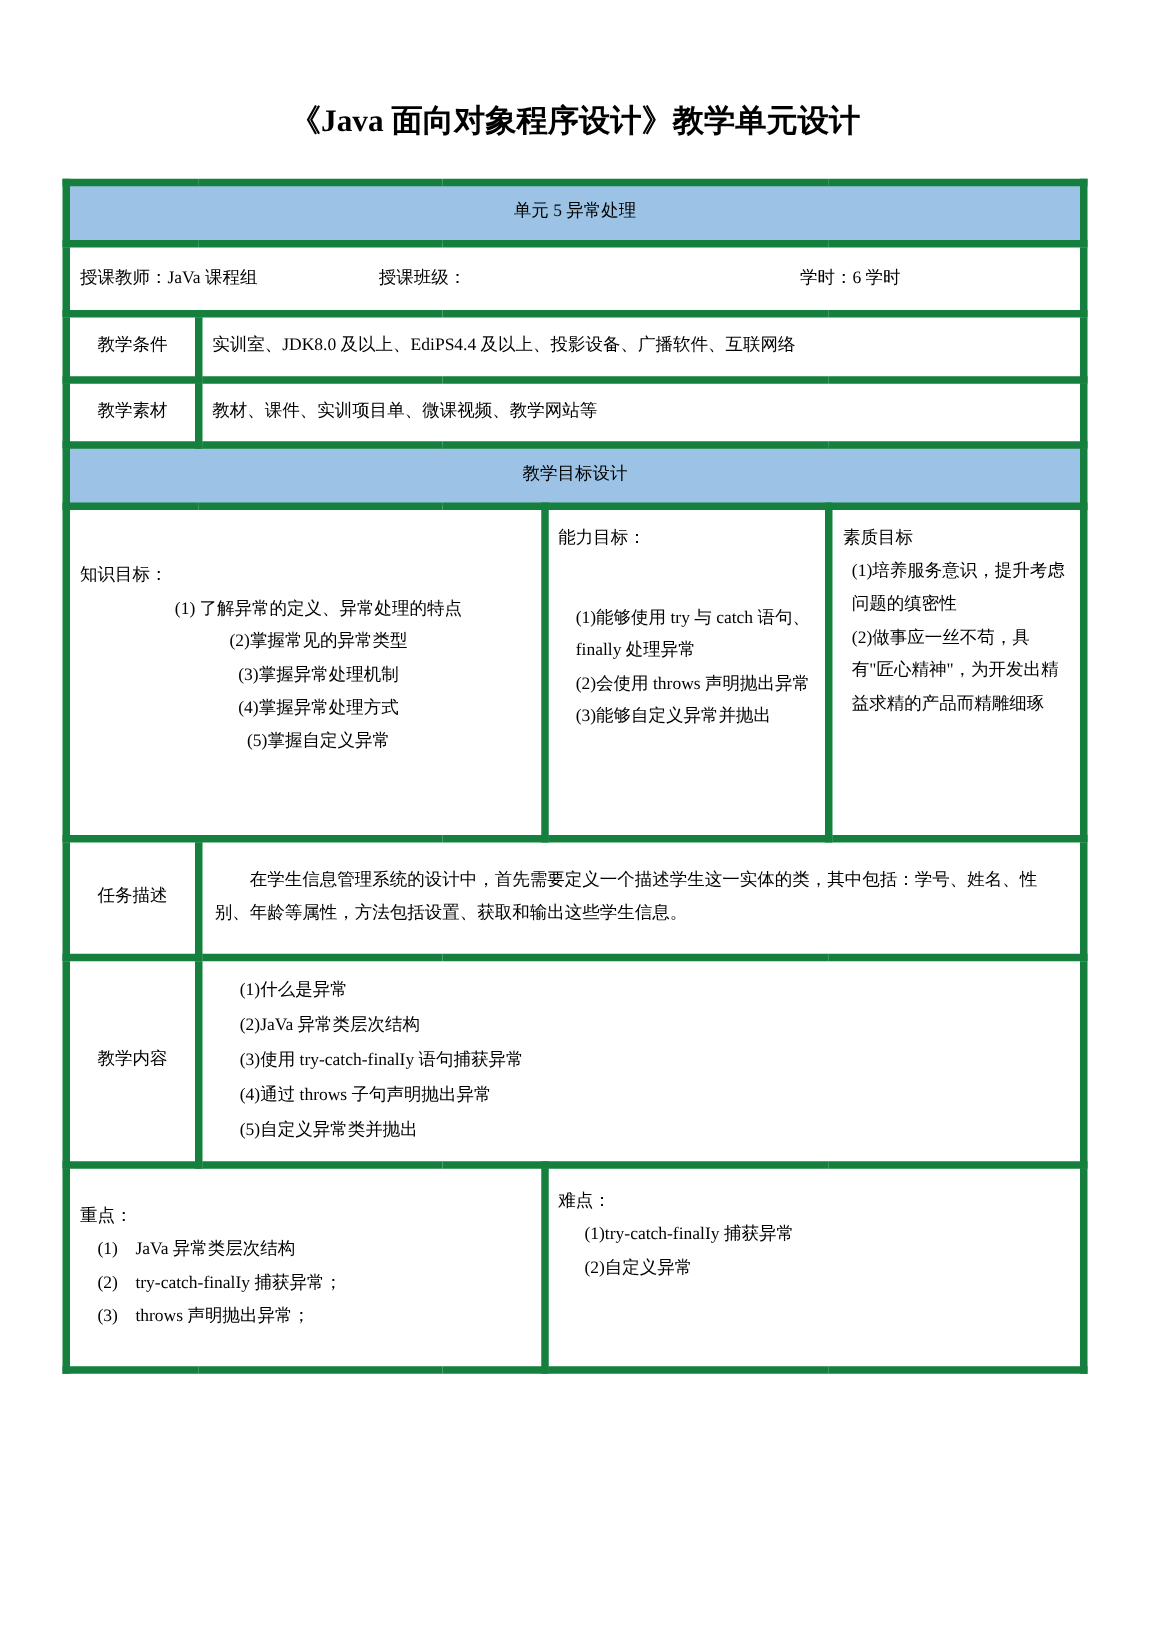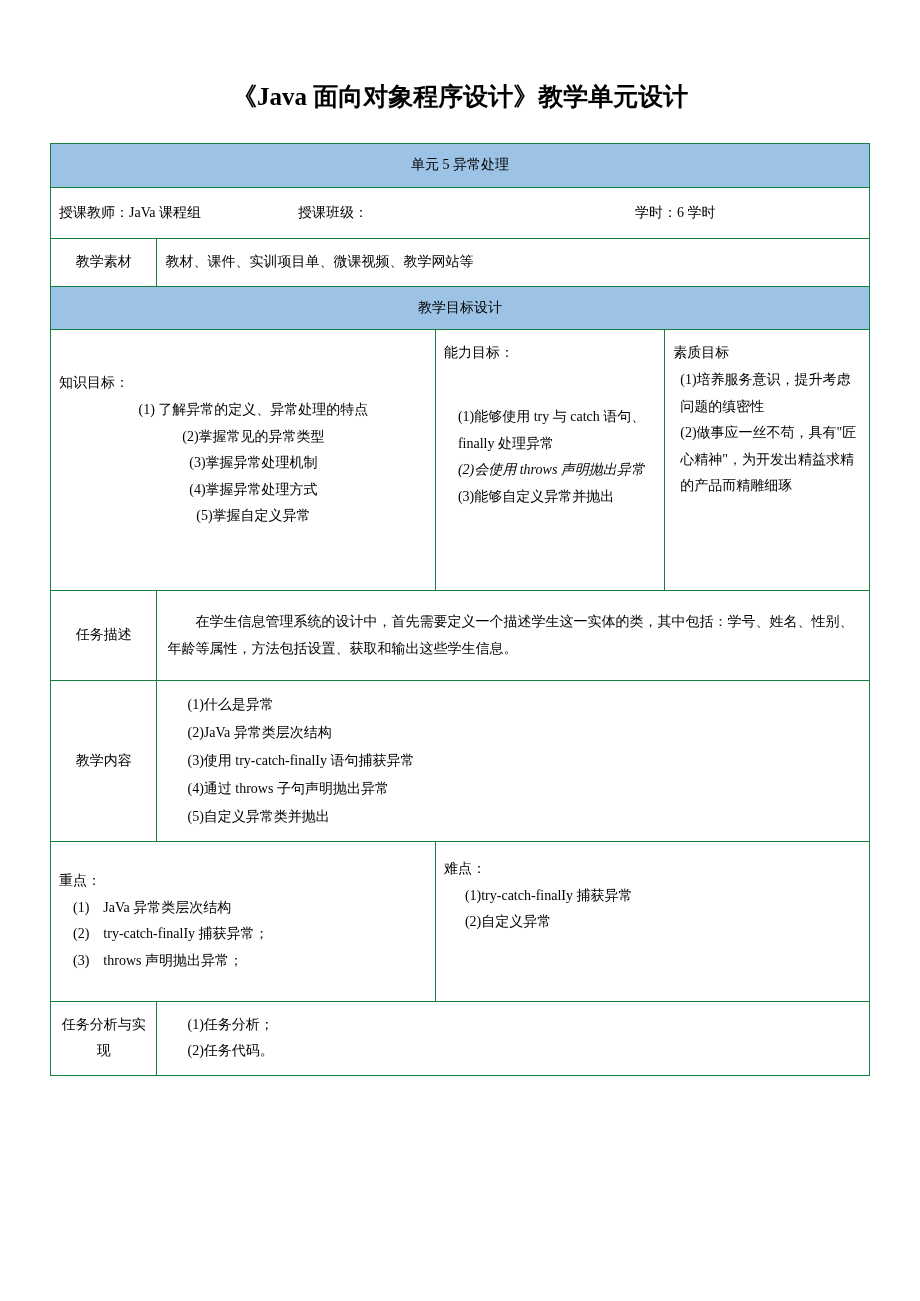--- a/index.html
+++ b/index.html
@@ -16,21 +16,21 @@
     font-weight: bold;
     margin: 40px 0 30px 0;
     font-family: "SimSun", "宋体", serif;
   }
   table {
     border-collapse: collapse;
     width: 100%;
     table-layout: fixed;
   }
   td {
-    border: 1px solid #15803d;
+    border: 6px solid #15803d;
     padding: 10px 8px;
     font-size: 14px;
     vertical-align: top;
     line-height: 1.9;
   }
   .header-blue {
     background-color: #9cc3e5;
     text-align: center;
     vertical-align: middle;
     padding: 8px;
@@ -76,20 +76,24 @@
   <tr class="meta-row">
     <td colspan="5">
       <span>授课教师：</span><span>JaVa 课程组</span>
       <span style="display:inline-block; width:90px;"></span>
       <span>授课班级：</span><span></span>
       <span style="display:inline-block; width:260px;"></span>
       <span>学时：</span><span>6 学时</span>
     </td>
   </tr>
 
+  <tr>
+    <td class="label-cell">教学条件</td>
+    <td colspan="4" style="vertical-align:middle;">实训室、JDK8.0 及以上、EdiPS4.4 及以上、投影设备、广播软件、互联网络</td>
+  </tr>
 
   <tr>
     <td class="label-cell">教学素材</td>
     <td colspan="4" style="vertical-align:middle;">教材、课件、实训项目单、微课视频、教学网站等</td>
   </tr>
 
   <tr>
     <td colspan="5" class="header-blue">教学目标设计</td>
   </tr>
 
@@ -98,21 +102,21 @@
       <div>知识目标：</div>
       <div class="indent">(1) 了解异常的定义、异常处理的特点</div>
       <div class="indent">(2)掌握常见的异常类型</div>
       <div class="indent">(3)掌握异常处理机制</div>
       <div class="indent">(4)掌握异常处理方式</div>
       <div class="indent">(5)掌握自定义异常</div>
     </td>
     <td class="goal-cell">
       <div>能力目标：</div>
       <div style="padding-left:1em;margin-top:37px;">(1)能够使用 try 与 catch 语句、finally 处理异常</div>
-      <div style="padding-left:1em;font-style:italic;">(2)会使用 throws 声明抛出异常</div>
+      <div style="padding-left:1em;">(2)会使用 throws 声明抛出异常</div>
       <div style="padding-left:1em;">(3)能够自定义异常并抛出</div>
     </td>
     <td class="goal-cell">
       <div>素质目标</div>
       <div style="padding-left:0.5em;">(1)培养服务意识，提升考虑问题的缜密性</div>
       <div style="padding-left:0.5em;">(2)做事应一丝不苟，具有"匠心精神"，为开发出精益求精的产品而精雕细琢</div>
     </td>
   </tr>
 
   <tr>
@@ -138,22 +142,15 @@
       <div style="padding-left:1em;">(2)　try-catch-finalIy 捕获异常；</div>
       <div style="padding-left:1em;">(3)　throws 声明抛出异常；</div>
     </td>
     <td colspan="2" style="padding:14px 8px;border-radius:32px;">
       <div>难点：</div>
       <div style="padding-left:1.5em;">(1)try-catch-finalIy 捕获异常</div>
       <div style="padding-left:1.5em;">(2)自定义异常</div>
     </td>
   </tr>
 
-  <tr>
-    <td class="label-cell">任务分析与实现</td>
-    <td colspan="4" style="padding-left:30px; vertical-align:middle;">
-      <div>(1)任务分析；</div>
-      <div>(2)任务代码。</div>
-    </td>
-  </tr>
 
 </tbody>
   </table>
 
 </body></html>

